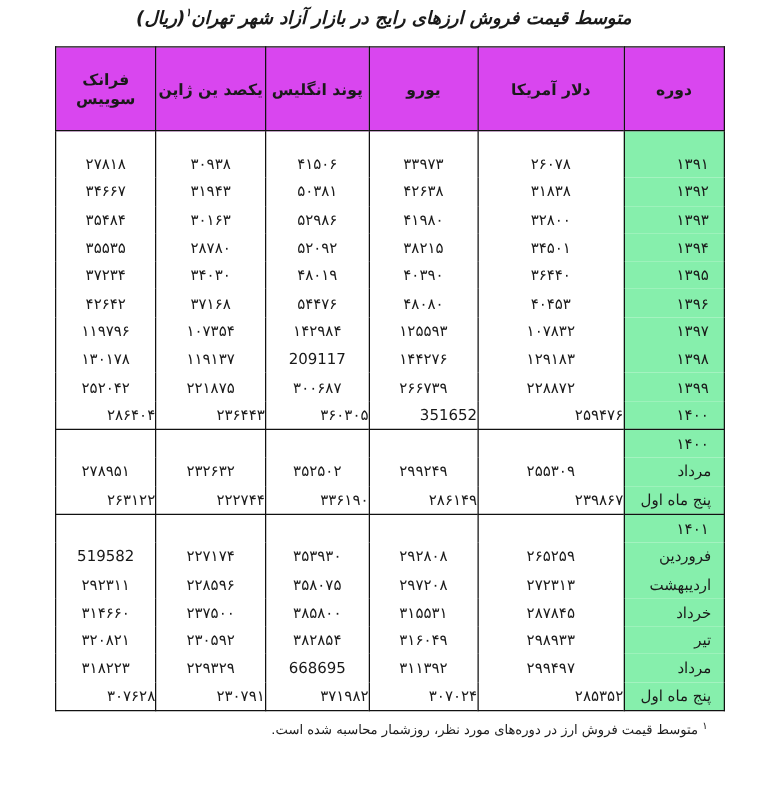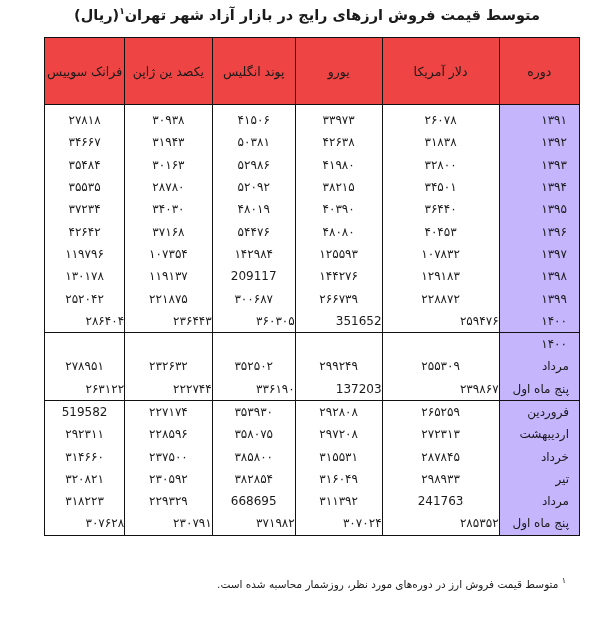--- a/index.html
+++ b/index.html
@@ -1,26 +1,26 @@
 <!DOCTYPE html>
 <html><head>
 <meta charset="utf-8">
 <style>
   html,body{margin:0;padding:0;background:#ffffff;}
   body{width:614px;height:640px;position:relative;overflow:hidden;font-family:"DejaVu Sans",sans-serif;color:#1a1a1a;}
-  .title{position:absolute;top:6px;left:0;width:614px;text-align:center;font-weight:bold;font-size:14.5px;direction:rtl;}
+  .title{position:absolute;top:6px;left:0;width:614px;text-align:center;font-weight:bold;font-size:14.5px;direction:rtl;font-style:italic;}
   .title sup{font-size:9px;}
   table{position:absolute;left:44px;top:37px;width:536px;border-collapse:collapse;direction:rtl;font-size:12px;}
   td,th{border-left:1.5px solid #111;border-right:1.5px solid #111;text-align:center;padding:0;}
-  th{background:#ef4444;font-weight:normal;height:66px;border-top:1.5px solid #111;border-bottom:1.5px solid #111;font-size:12.5px;}
-  td.period{background:#c4b5fd;text-align:right;padding-right:10px;}
+  th{background:#d946ef;font-weight:bold;height:66px;border-top:1.5px solid #111;border-bottom:1.5px solid #111;font-size:12.5px;}
+  td.period{background:#86efac;text-align:right;padding-right:10px;}
   td.yearcell{padding-right:12px;text-align:right;}
   tr.r td{height:22.3px;}
   tr.sec-end td{border-bottom:1.5px solid #111;text-align:right;}
-  tr.first-sec td{padding-top:4px;}
+  tr.first-sec td{padding-top:15px;}
   .c0{width:80px;} .c1{width:118px;} .c2{width:87px;} .c3{width:83px;} .c4{width:88px;} .c5{width:80px;}
   .footnote{position:absolute;top:576px;right:48px;direction:rtl;font-size:10.5px;}
   .footnote sup{font-size:8px;}
 </style>
 </head>
 <body>
 
 <div class="title">
   <span>متوسط قیمت فروش ارزهای رایج در بازار آزاد شهر تهران</span><sup>۱</sup><span>(ریال)</span>
 </div>
@@ -131,27 +131,35 @@
         <td class="period">مرداد</td>
         <td>۲۵۵۳۰۹</td>
         <td>۲۹۹۲۴۹</td>
         <td>۳۵۲۵۰۲</td>
         <td>۲۳۲۶۳۲</td>
         <td>۲۷۸۹۵۱</td>
       </tr>
       <tr class="r sec-end">
         <td class="period">پنج ماه اول</td>
         <td>۲۳۹۸۶۷</td>
-        <td>137203</td>
+        <td>۲۸۶۱۴۹</td>
         <td>۳۳۶۱۹۰</td>
         <td>۲۲۲۷۴۴</td>
         <td>۲۶۳۱۲۲</td>
       </tr>
     </tbody>
   <tbody id="s1401-body">
+      <tr class="r">
+        <td class="period yearcell">۱۴۰۱</td>
+        <td></td>
+        <td></td>
+        <td></td>
+        <td></td>
+        <td></td>
+      </tr>
       <tr class="r">
         <td class="period">فروردین</td>
         <td>۲۶۵۲۵۹</td>
         <td>۲۹۲۸۰۸</td>
         <td>۳۵۳۹۳۰</td>
         <td>۲۲۷۱۷۴</td>
         <td>519582</td>
       </tr>
       <tr class="r">
         <td class="period">اردیبهشت</td>
@@ -172,21 +180,21 @@
       <tr class="r">
         <td class="period">تیر</td>
         <td>۲۹۸۹۳۳</td>
         <td>۳۱۶۰۴۹</td>
         <td>۳۸۲۸۵۴</td>
         <td>۲۳۰۵۹۲</td>
         <td>۳۲۰۸۲۱</td>
       </tr>
       <tr class="r">
         <td class="period">مرداد</td>
-        <td>241763</td>
+        <td>۲۹۹۴۹۷</td>
         <td>۳۱۱۳۹۲</td>
         <td>668695</td>
         <td>۲۲۹۳۲۹</td>
         <td>۳۱۸۲۲۳</td>
       </tr>
       <tr class="r sec-end">
         <td class="period">پنج ماه اول</td>
         <td>۲۸۵۳۵۲</td>
         <td>۳۰۷۰۲۴</td>
         <td>۳۷۱۹۸۲</td>

